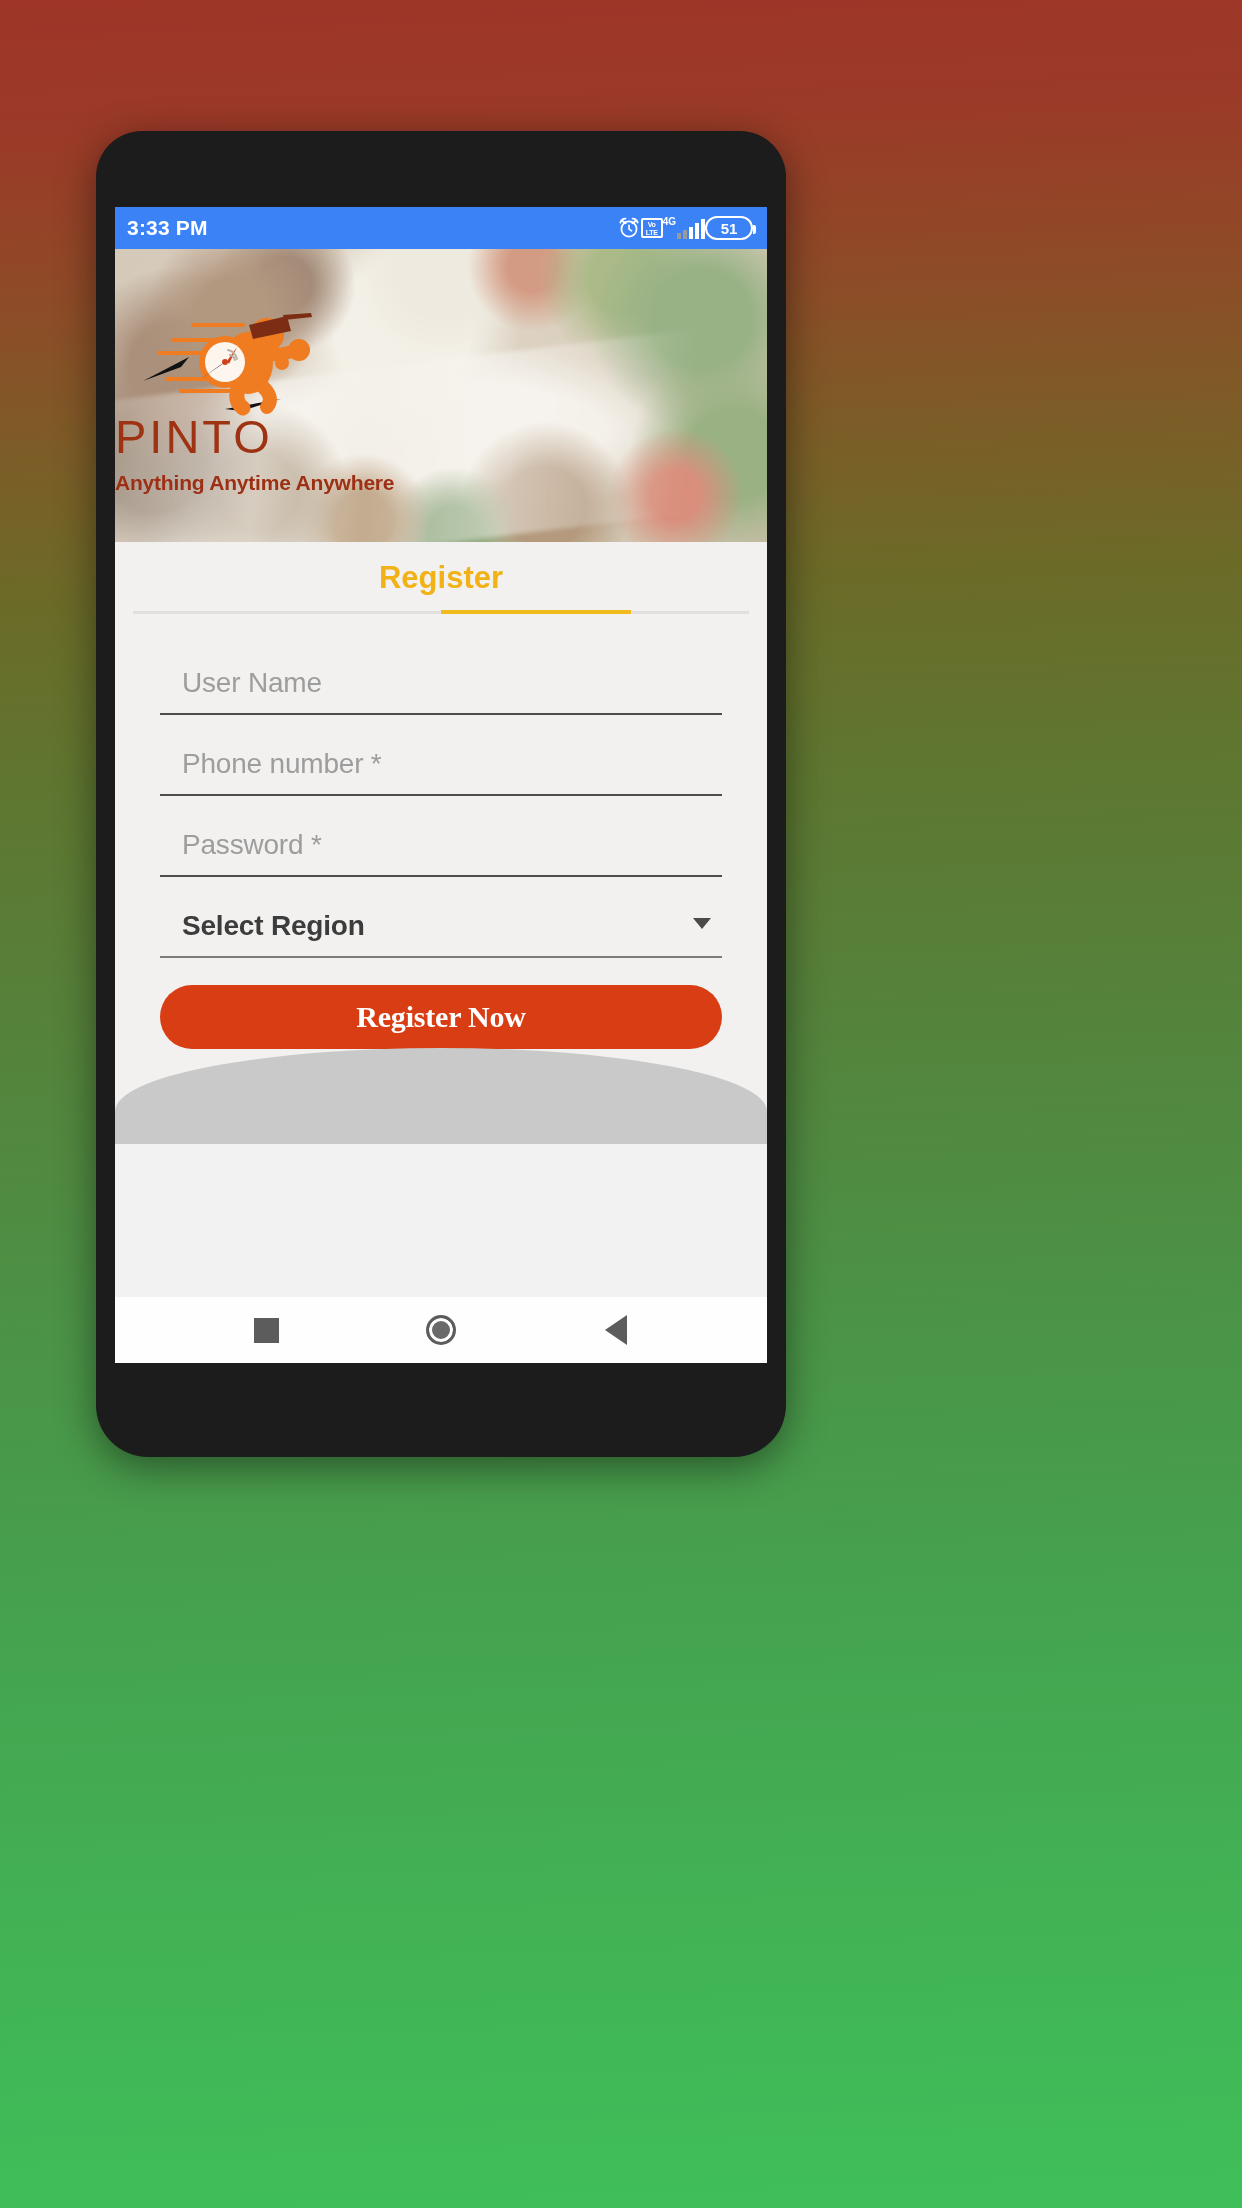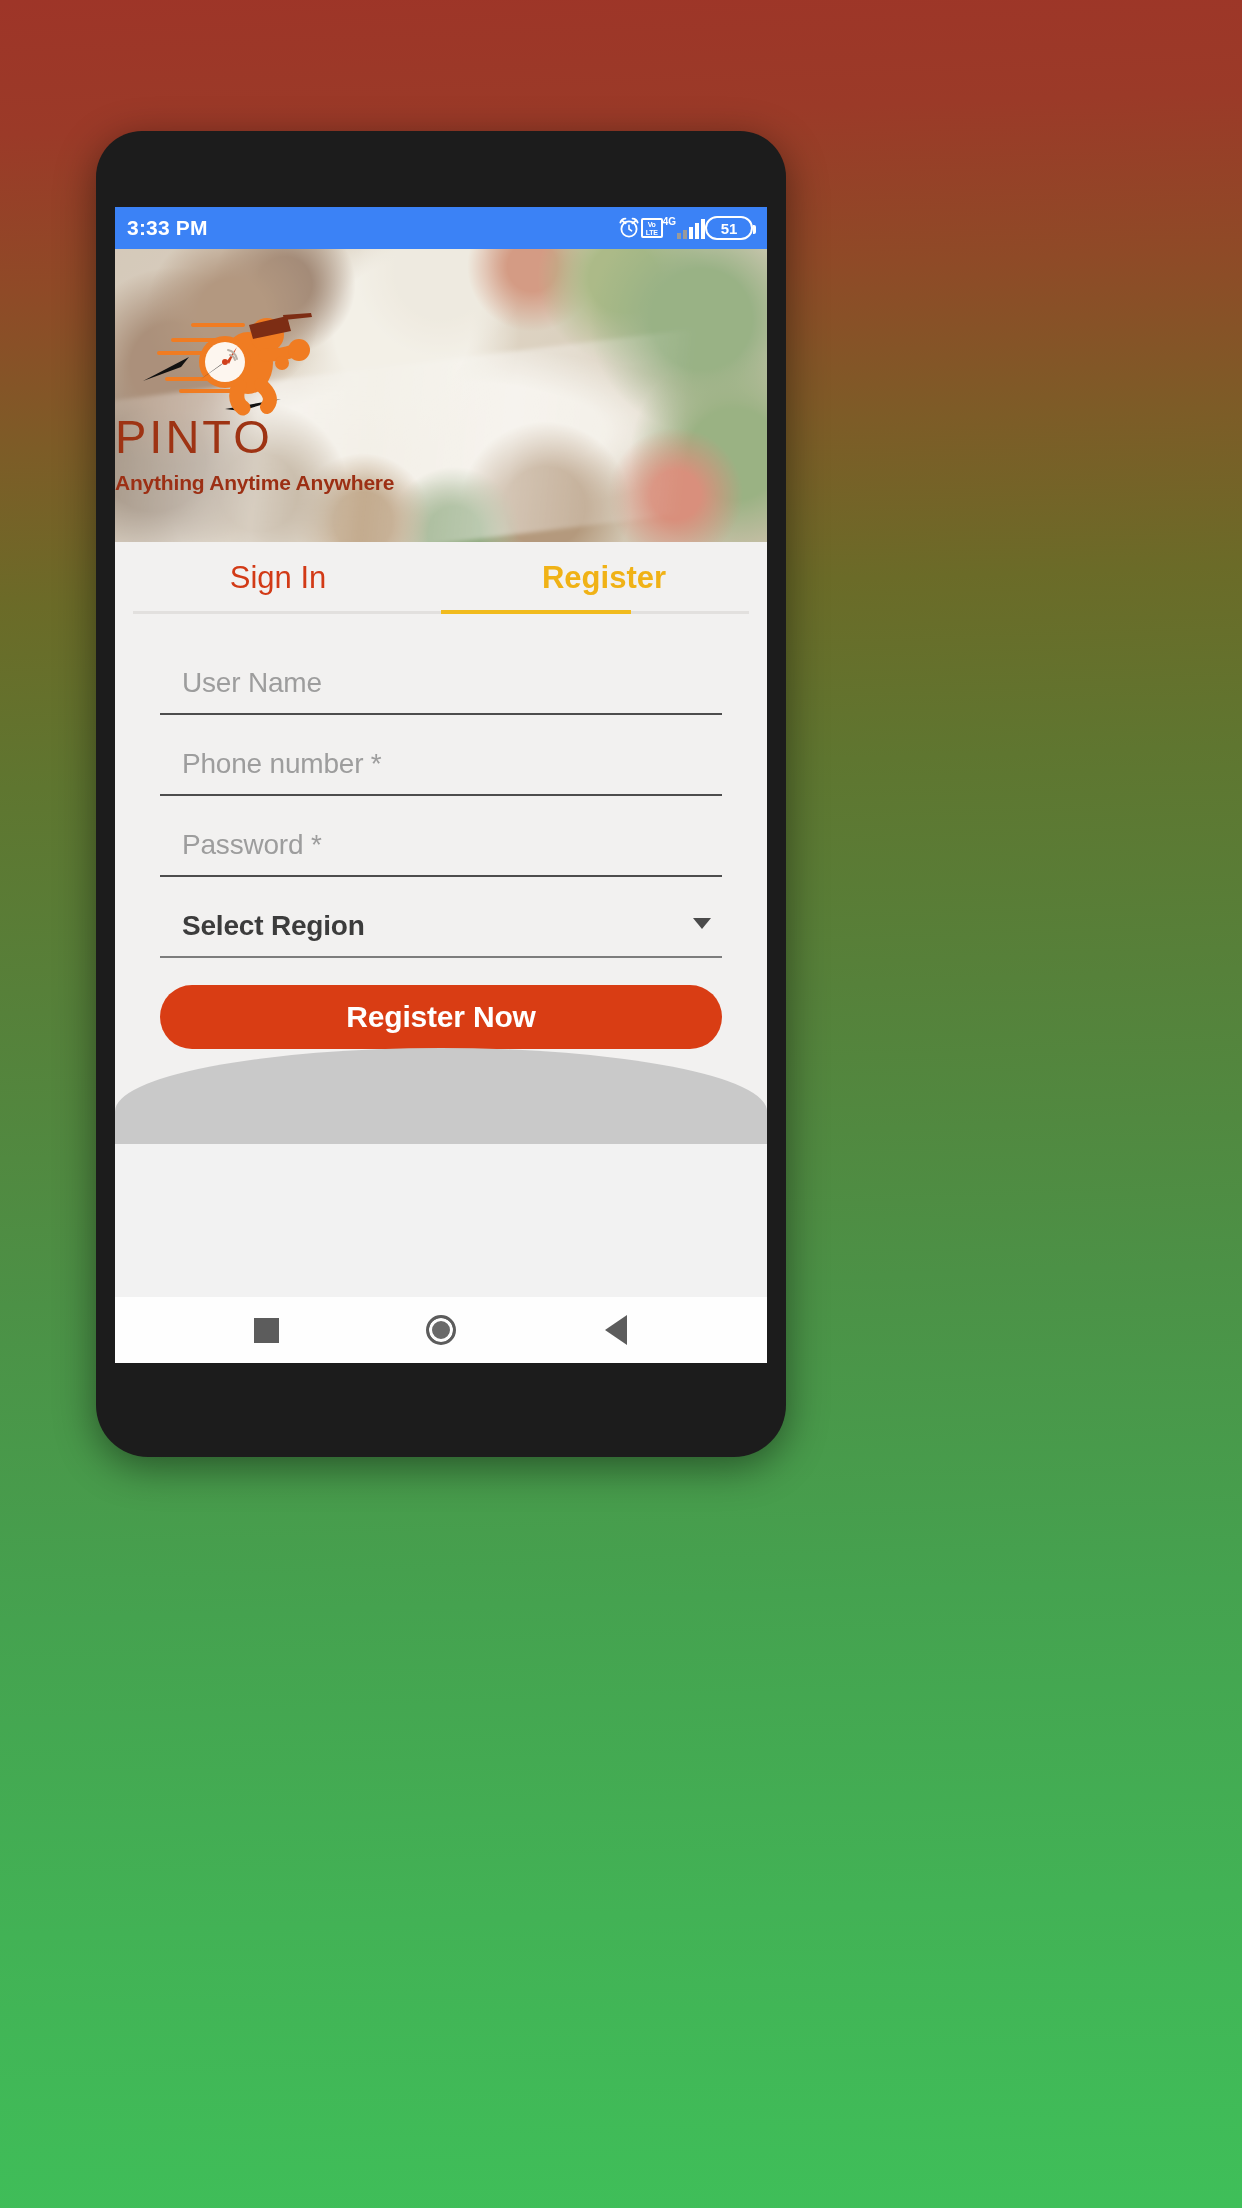--- a/index.html
+++ b/index.html
@@ -165,20 +165,21 @@
     border-top:11px solid #4a4a4a;
   }
   #register-now-button{
     margin-top:9px;
     height:64px; border-radius:34px;
     background:#d93d14;
     color:#fff; font-size:30px; font-weight:bold;
     display:flex; align-items:center; justify-content:center;
     cursor:pointer; border:none; width:100%;
     letter-spacing:-.2px;
+    font-family:Liberation Serif, serif;
   }
 
   
   #app-footer-curve{
     position:absolute; left:0; right:0; bottom:0; height:96px;
     background:#c9c9c9;
     border-radius:330px 330px 0 0 / 64px 64px 0 0;
   }
 
   
@@ -279,23 +280,20 @@
             <path d="M113 43 a12 12 0 0 1 9 9"></path>
           </g>
           <circle cx="110" cy="55" r="3" fill="#d1401c"></circle>
         </svg>
         <div id="brand-name">PINTO</div>
         <div id="brand-tagline">Anything Anytime Anywhere</div>
       </div>
     </div>
 
     <div id="tabs">
-      <div class="tab" id="tab-sign-in">
-        <span>Sign In</span>
-      </div>
       <div class="tab" id="tab-register">
         <span>Register</span>
       </div>
       <div id="tab-underline-track"></div>
       <div id="tab-underline-active"></div>
     </div>
 
     <div id="form-area">
 
       <div class="field">

